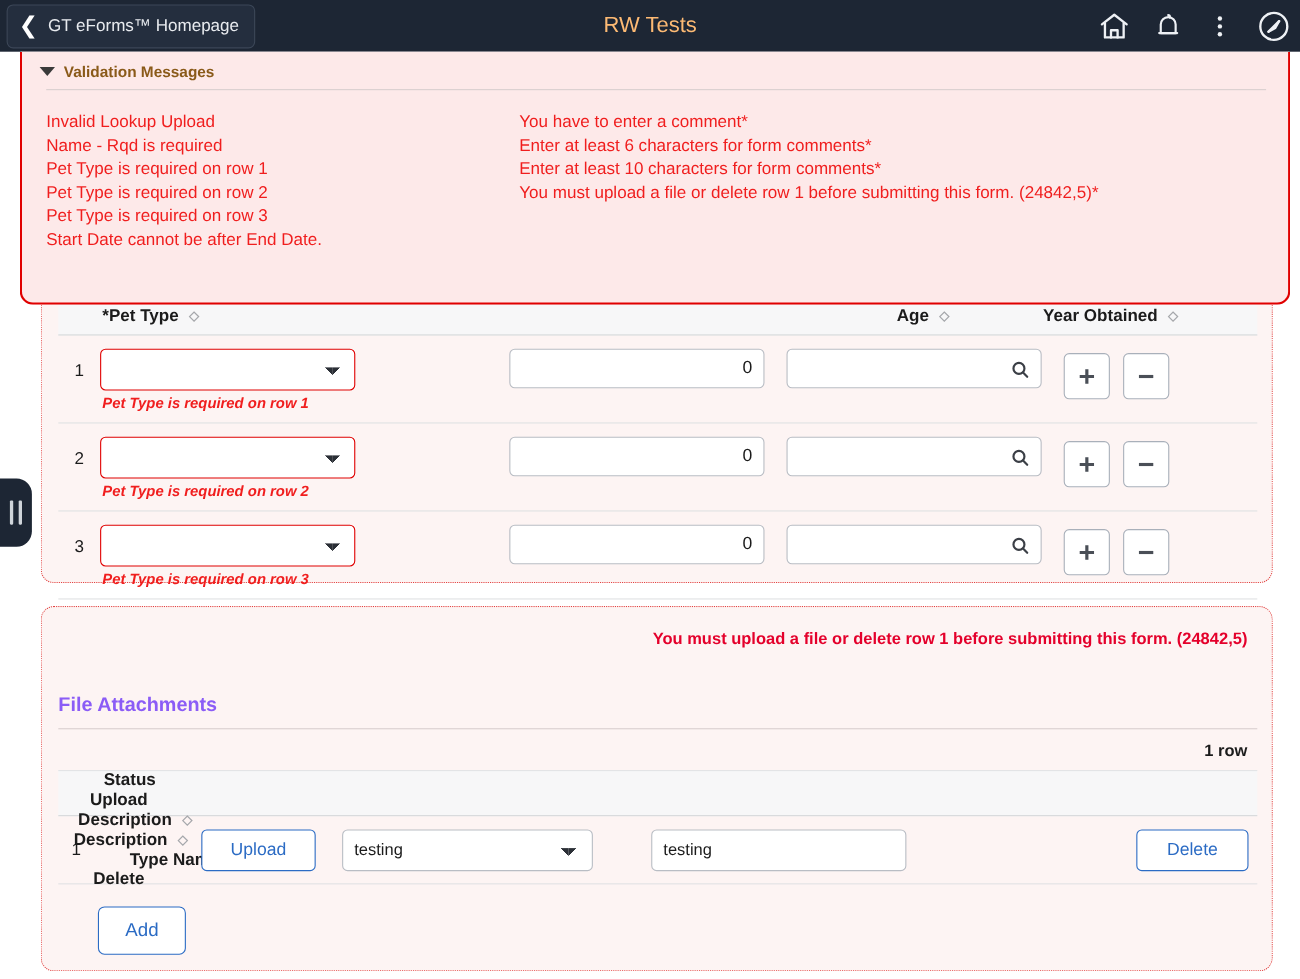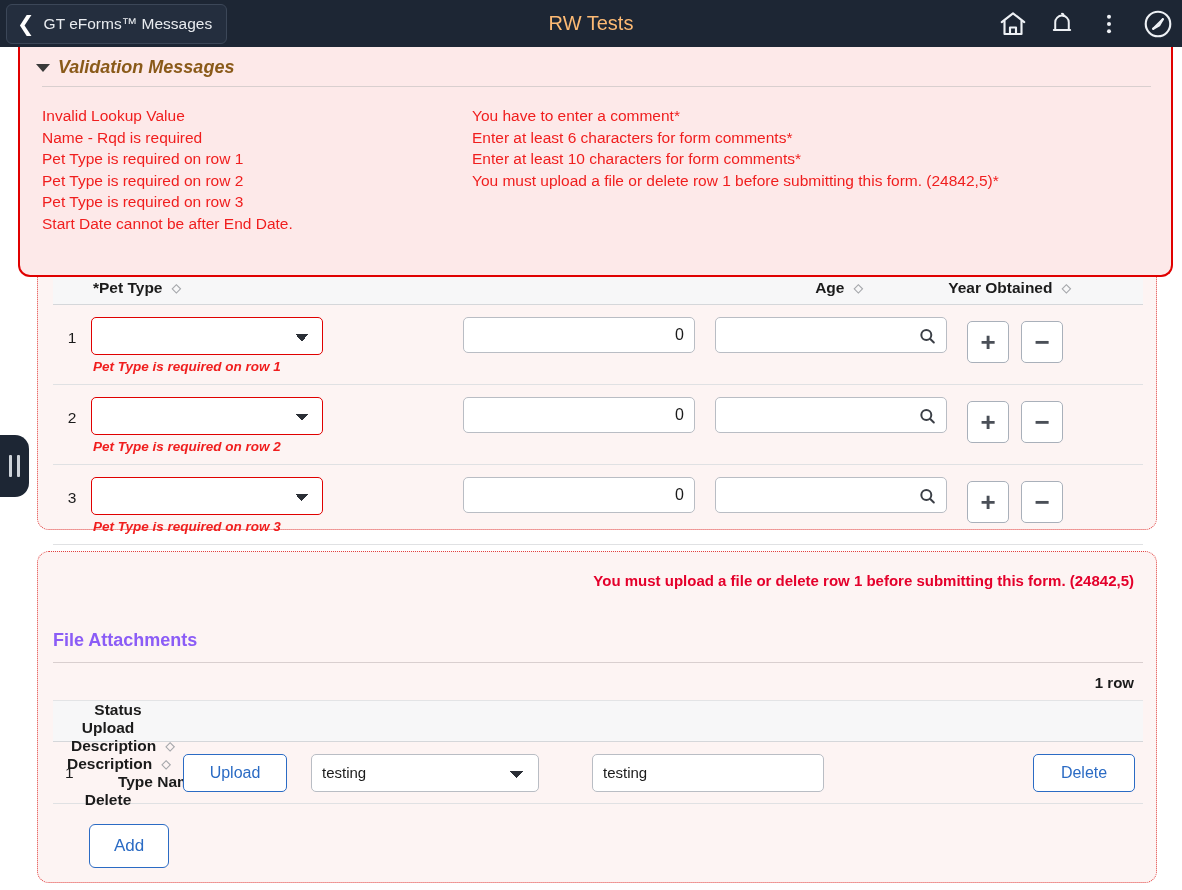--- a/index.html
+++ b/index.html
@@ -70,21 +70,21 @@
   }
   .vp-arrow {
     width: 0; height: 0;
     border-left: 7px solid transparent;
     border-right: 7px solid transparent;
     border-top: 8px solid #3a3a3a;
     margin-right: 8px;
     cursor: pointer;
   }
   .vp-title {
-    color: #8a5a19; font-size: 18px; font-weight: bold; font-style: italic;
+    color: #8a5a19; font-size: 14px; font-weight: bold;
   }
   .vp-rule {
     margin: 8px 20px 0 22px;
     height: 1px; background: #d9cfcf;
   }
   .vp-body {
     display: flex;
     padding: 18px 0 0 22px;
   }
   .vp-col { }
@@ -357,21 +357,21 @@
     text-align: center;
     cursor: pointer;
   }
 </style>
 </head>
 <body>
 
 <div class="navbar">
   <div class="nav-back-btn">
     <span class="nav-chevron">❮</span>
-    <span class="nav-back-label">GT eForms™ Messages</span>
+    <span class="nav-back-label">GT eForms™ Homepage</span>
   </div>
   <div class="nav-title">RW Tests</div>
   <div class="nav-icons">
     <span class="nav-icon">
       <svg width="30" height="30" viewBox="0 0 24 24" fill="none" stroke="#eef1f5" stroke-width="1.7" stroke-linecap="round" stroke-linejoin="round">
         <path d="M3 10.5 12 3.5l9 7"></path>
         <path d="M5.2 9.6V20h13.6V9.6"></path>
         <path d="M9.6 20v-5.2h4.8V20"></path>
       </svg>
     </span>
@@ -554,21 +554,21 @@
 </div>
 
 <div class="validation-panel">
   <div class="vp-header">
     <div class="vp-arrow"></div>
     <div class="vp-title">Validation Messages</div>
   </div>
   <div class="vp-rule"></div>
   <div class="vp-body">
     <div class="vp-col vp-col-left">
-      <div class="vp-msg">Invalid Lookup Value</div>
+      <div class="vp-msg">Invalid Lookup Upload</div>
       <div class="vp-msg">Name - Rqd is required</div>
       <div class="vp-msg">Pet Type is required on row 1</div>
       <div class="vp-msg">Pet Type is required on row 2</div>
       <div class="vp-msg">Pet Type is required on row 3</div>
       <div class="vp-msg">Start Date cannot be after End Date.</div>
     </div>
     <div class="vp-col">
       <div class="vp-msg">You have to enter a comment*</div>
       <div class="vp-msg">Enter at least 6 characters for form comments*</div>
       <div class="vp-msg">Enter at least 10 characters for form comments*</div>

